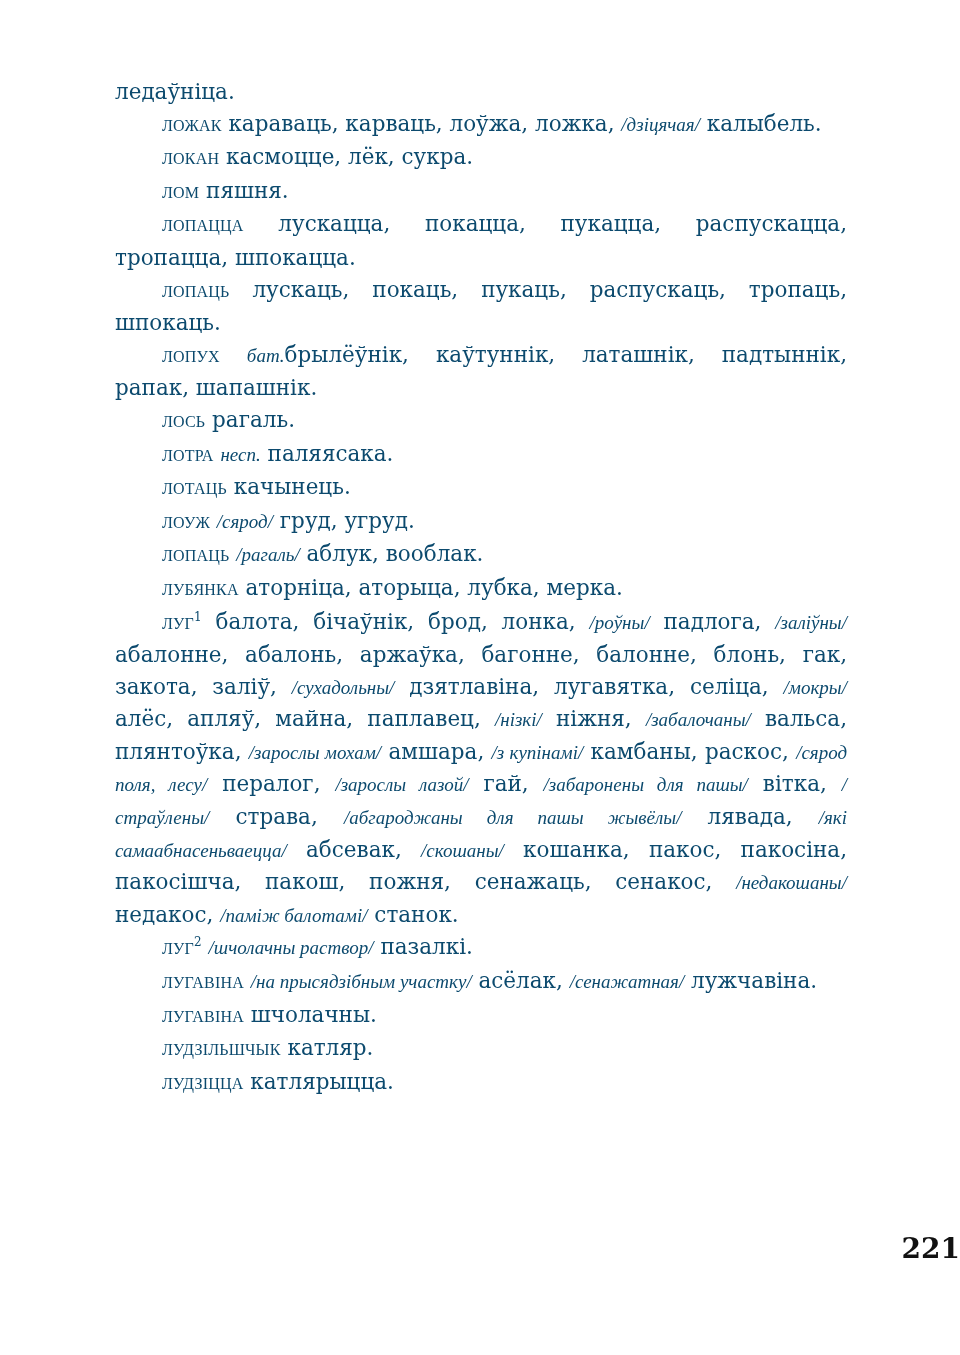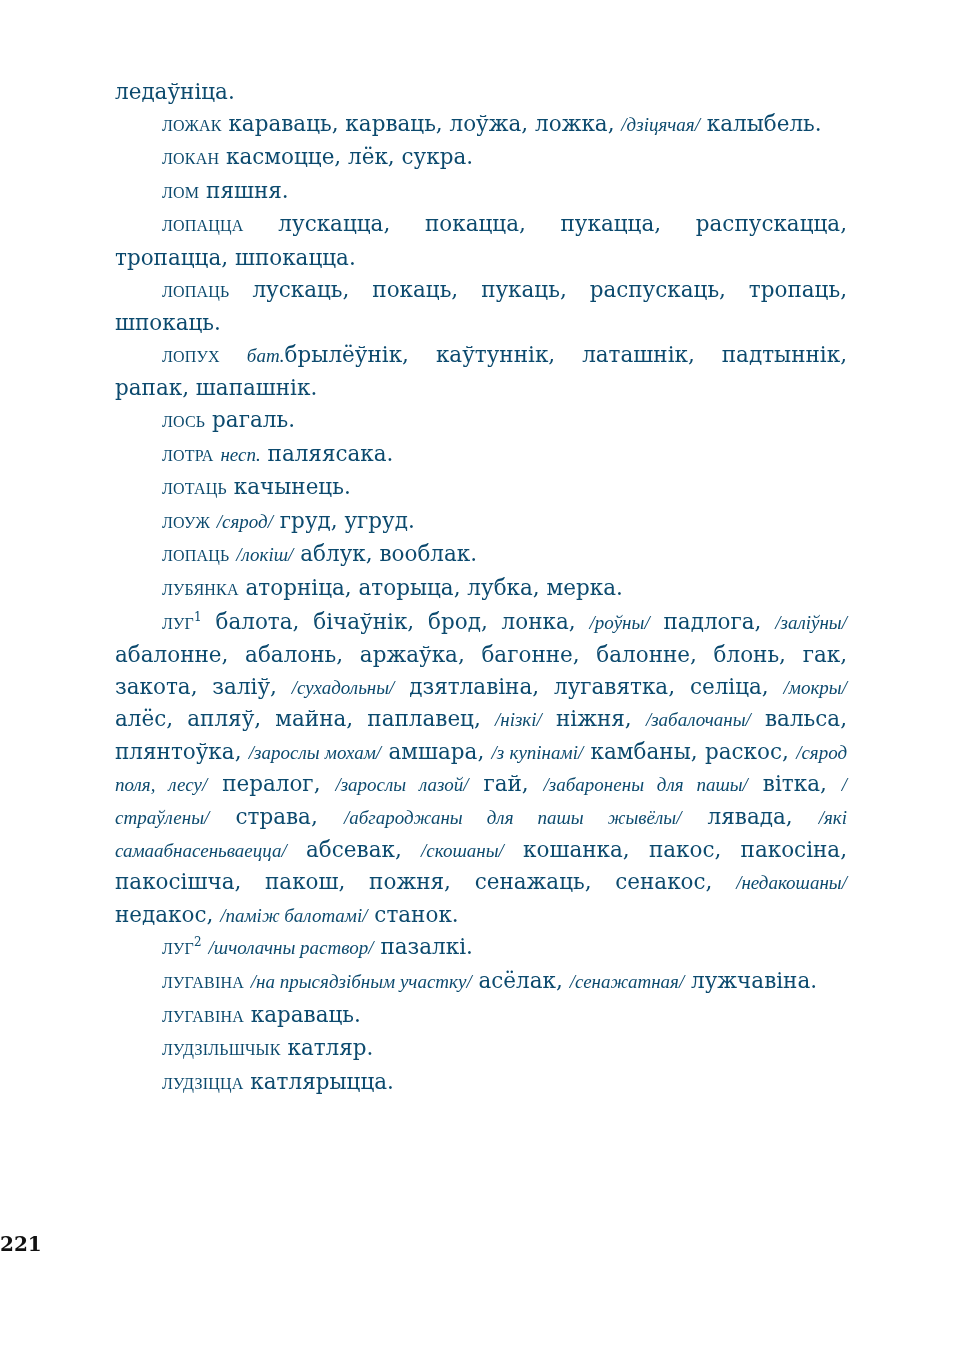--- a/index.html
+++ b/index.html
@@ -17,47 +17,47 @@
   }
   .para { margin: 0; text-indent: 0; }
   .entry { text-indent: 47px; }
   .head { font-family: "Liberation Serif", "DejaVu Serif", serif; font-size: 16px; letter-spacing: 0.2px; }
   .it { font-style: italic; font-family: "Liberation Serif", "DejaVu Serif", serif; font-size: 19px; }
   sup { font-size: 12px; line-height: 0; vertical-align: super; }
   .pagenum {
     position: absolute;
     left: 0; width: 960px;
     top: 1232px;
-    text-align: left;
+    text-align: right;
     font-family: "DejaVu Serif", serif;
-    font-size: 20px;
+    font-size: 28px;
     font-weight: bold;
     color: #111;
   }
 </style>
 </head>
 <body>
 
 <div class="page">
   <p class="para">ледаўніца.</p>
   <div id="entries">
       <p class="para entry"><span class="head">ЛОЖАК</span><span> караваць, карваць, лоўжа, ложка, </span><span class="it">/дзіцячая/</span><span> калыбель.</span></p>
       <p class="para entry"><span class="head">ЛОКАН</span><span> касмоцце, лёк, сукра.</span></p>
       <p class="para entry"><span class="head">ЛОМ</span><span> пяшня.</span></p>
       <p class="para entry"><span class="head">ЛОПАЦЦА</span><span> лускацца, покацца, пукацца, распускацца, тропацца, шпокацца.</span></p>
       <p class="para entry"><span class="head">ЛОПАЦЬ</span><span> лускаць, покаць, пукаць, распускаць, тропаць, шпокаць.</span></p>
       <p class="para entry"><span class="head">ЛОПУХ</span><span> </span><span class="it">бат.</span><span>брылёўнік, каўтуннік, латашнік, падтыннік, рапак, шапашнік.</span></p>
       <p class="para entry"><span class="head">ЛОСЬ</span><span> рагаль.</span></p>
       <p class="para entry"><span class="head">ЛОТРА</span><span> </span><span class="it">несп.</span><span> паляясака.</span></p>
       <p class="para entry"><span class="head">ЛОТАЦЬ</span><span> качынець.</span></p>
       <p class="para entry"><span class="head">ЛОУЖ</span><span> </span><span class="it">/сярод/</span><span> груд, угруд.</span></p>
-      <p class="para entry"><span class="head">ЛОПАЦЬ</span><span> </span><span class="it">/локіш/</span><span> аблук, вооблак.</span></p>
+      <p class="para entry"><span class="head">ЛОПАЦЬ</span><span> </span><span class="it">/рагаль/</span><span> аблук, вооблак.</span></p>
       <p class="para entry"><span class="head">ЛУБЯНКА</span><span> аторніца, аторыца, лубка, мерка.</span></p>
       <p class="para entry"><span class="head">ЛУГ</span><sup>1</sup><span> балота, бічаўнік, брод, лонка, </span><span class="it">/роўны/</span><span> падлога, </span><span class="it">/заліўны/</span><span> абалонне, абалонь, аржаўка, багонне, балонне, блонь, гак, закота, заліў, </span><span class="it">/сухадольны/</span><span> дзятлавіна, лугавятка, селіца, </span><span class="it">/мокры/</span><span> алёс, апляў, майна, паплавец, </span><span class="it">/нізкі/</span><span> ніжня, </span><span class="it">/забалочаны/</span><span> вальса, плянтоўка, </span><span class="it">/зарослы мохам/</span><span> амшара, </span><span class="it">/з купінамі/</span><span> камбаны, раскос, </span><span class="it">/сярод поля, лесу/</span><span> пералог, </span><span class="it">/зарослы лазой/</span><span> гай, </span><span class="it">/забаронены для пашы/</span><span> вітка, </span><span class="it">/страўлены/</span><span> страва, </span><span class="it">/абгароджаны для пашы жывёлы/</span><span> лявада, </span><span class="it">/які самаабнасеньваецца/</span><span> абсевак, </span><span class="it">/скошаны/</span><span> кошанка, пакос, пакосіна, пакосішча, пакош, пожня, сенажаць, сенакос, </span><span class="it">/недакошаны/</span><span> недакос, </span><span class="it">/паміж балотамі/</span><span> станок.</span></p>
       <p class="para entry"><span class="head">ЛУГ</span><sup>2</sup><span> </span><span class="it">/шчолачны раствор/</span><span> пазалкі.</span></p>
       <p class="para entry"><span class="head">ЛУГАВІНА</span><span> </span><span class="it">/на прысядзібным участку/</span><span> асёлак, </span><span class="it">/сенажатная/</span><span> лужчавіна.</span></p>
-      <p class="para entry"><span class="head">ЛУГАВІНА</span><span> караваць.</span></p>
+      <p class="para entry"><span class="head">ЛУГАВІНА</span><span> шчолачны.</span></p>
       <p class="para entry"><span class="head">ЛУДЗІЛЬШЧЫК</span><span> катляр.</span></p>
       <p class="para entry"><span class="head">ЛУДЗІЦЦА</span><span> катлярыцца.</span></p>
     </div>
 </div>
 
 <div class="pagenum">221</div>
 
 </body></html>

